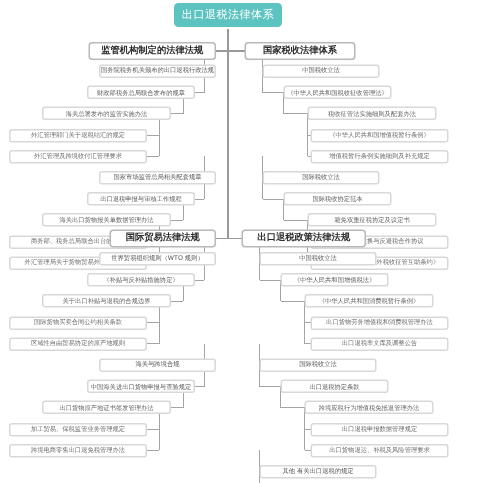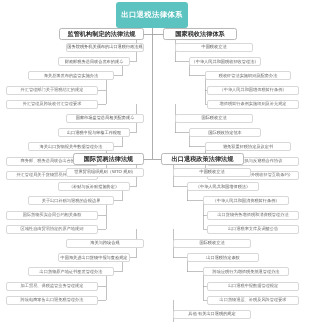--- a/index.html
+++ b/index.html
@@ -21,23 +21,23 @@
     white-space:nowrap;
     overflow:hidden;
     line-height:1;
   }
   
   .root{
     background:#5CC3C0;
     color:#ffffff;
     border-radius:3px;
     font-size:7.4px;
-    font-weight:bold;
+    font-weight:normal;
     letter-spacing:.3px;
-    height:26px;
+    height:16px;
   }
   
   .branch{
     background:#ffffff;
     color:#2b2b2b;
     border:1px solid #b9b9b9;
     border-radius:2.5px;
     font-size:6.2px;
     font-weight:bold;
     height:12px;

